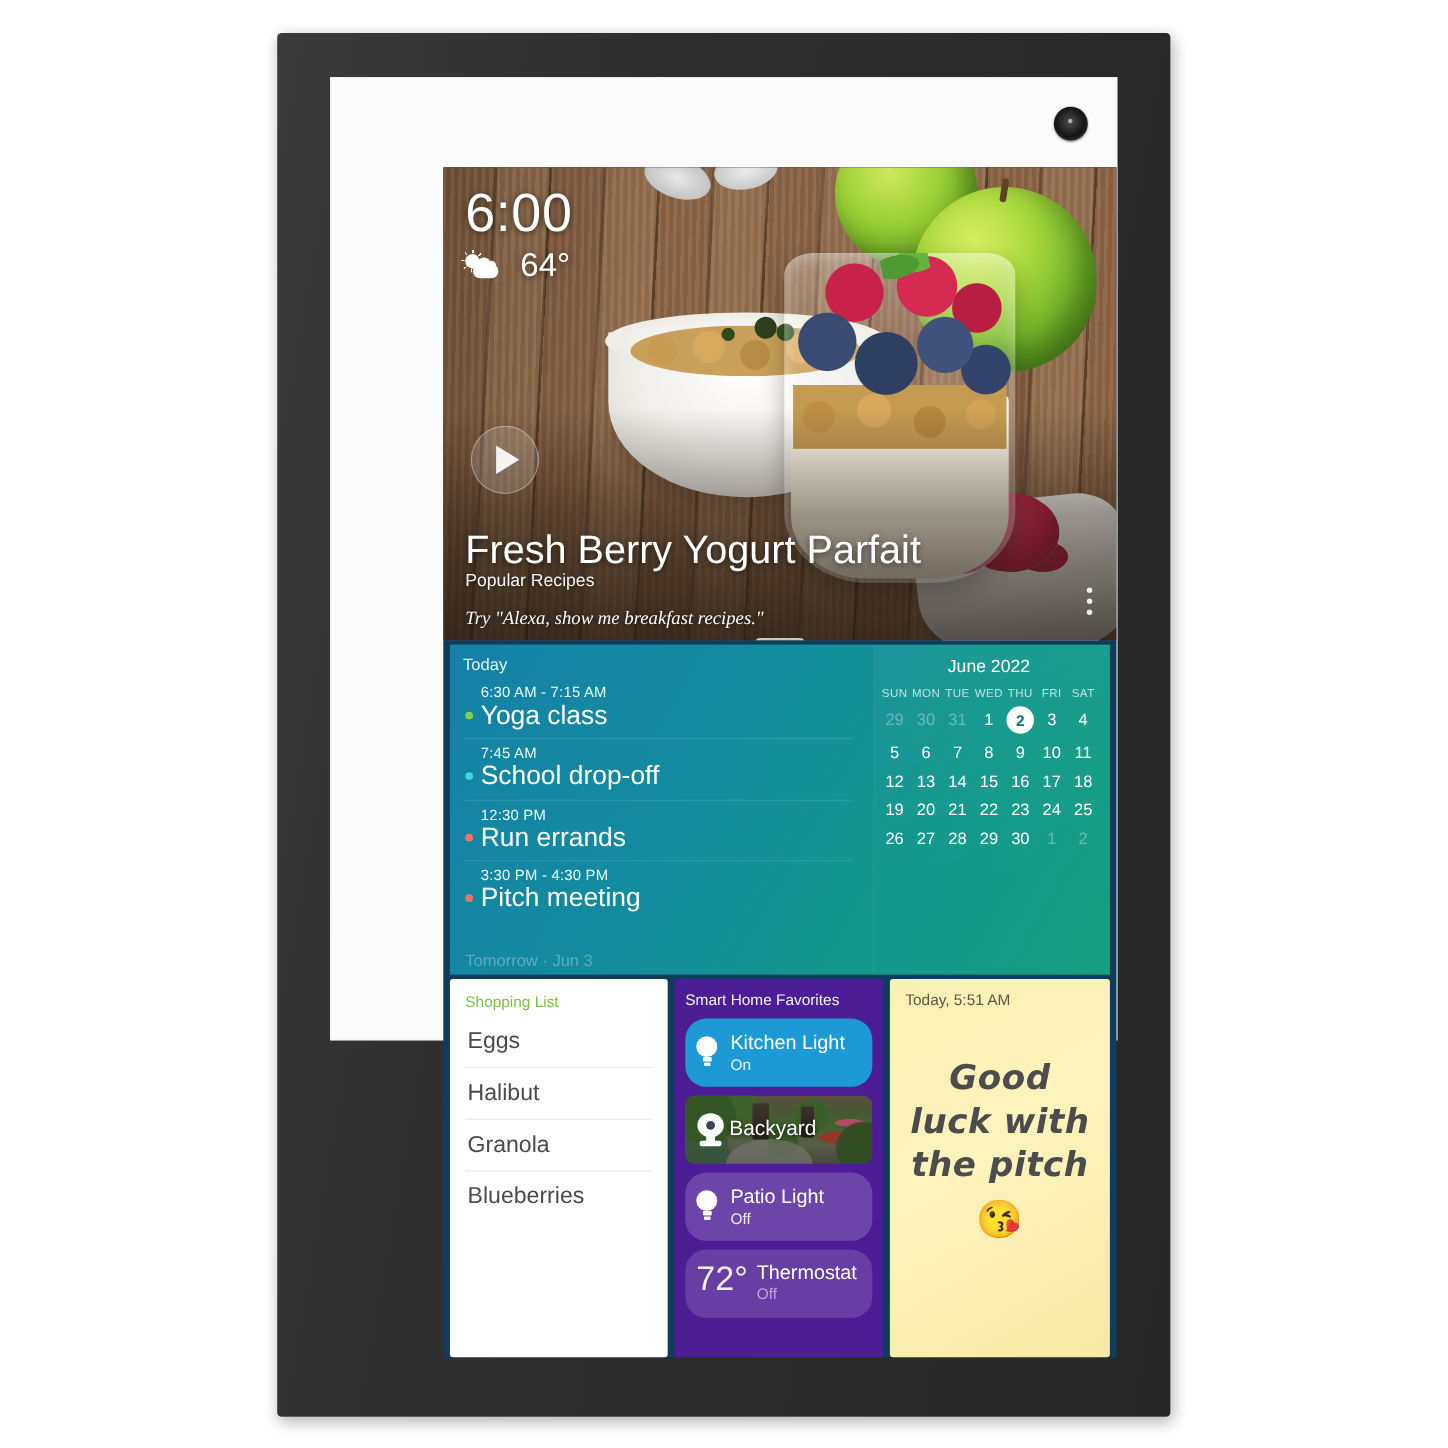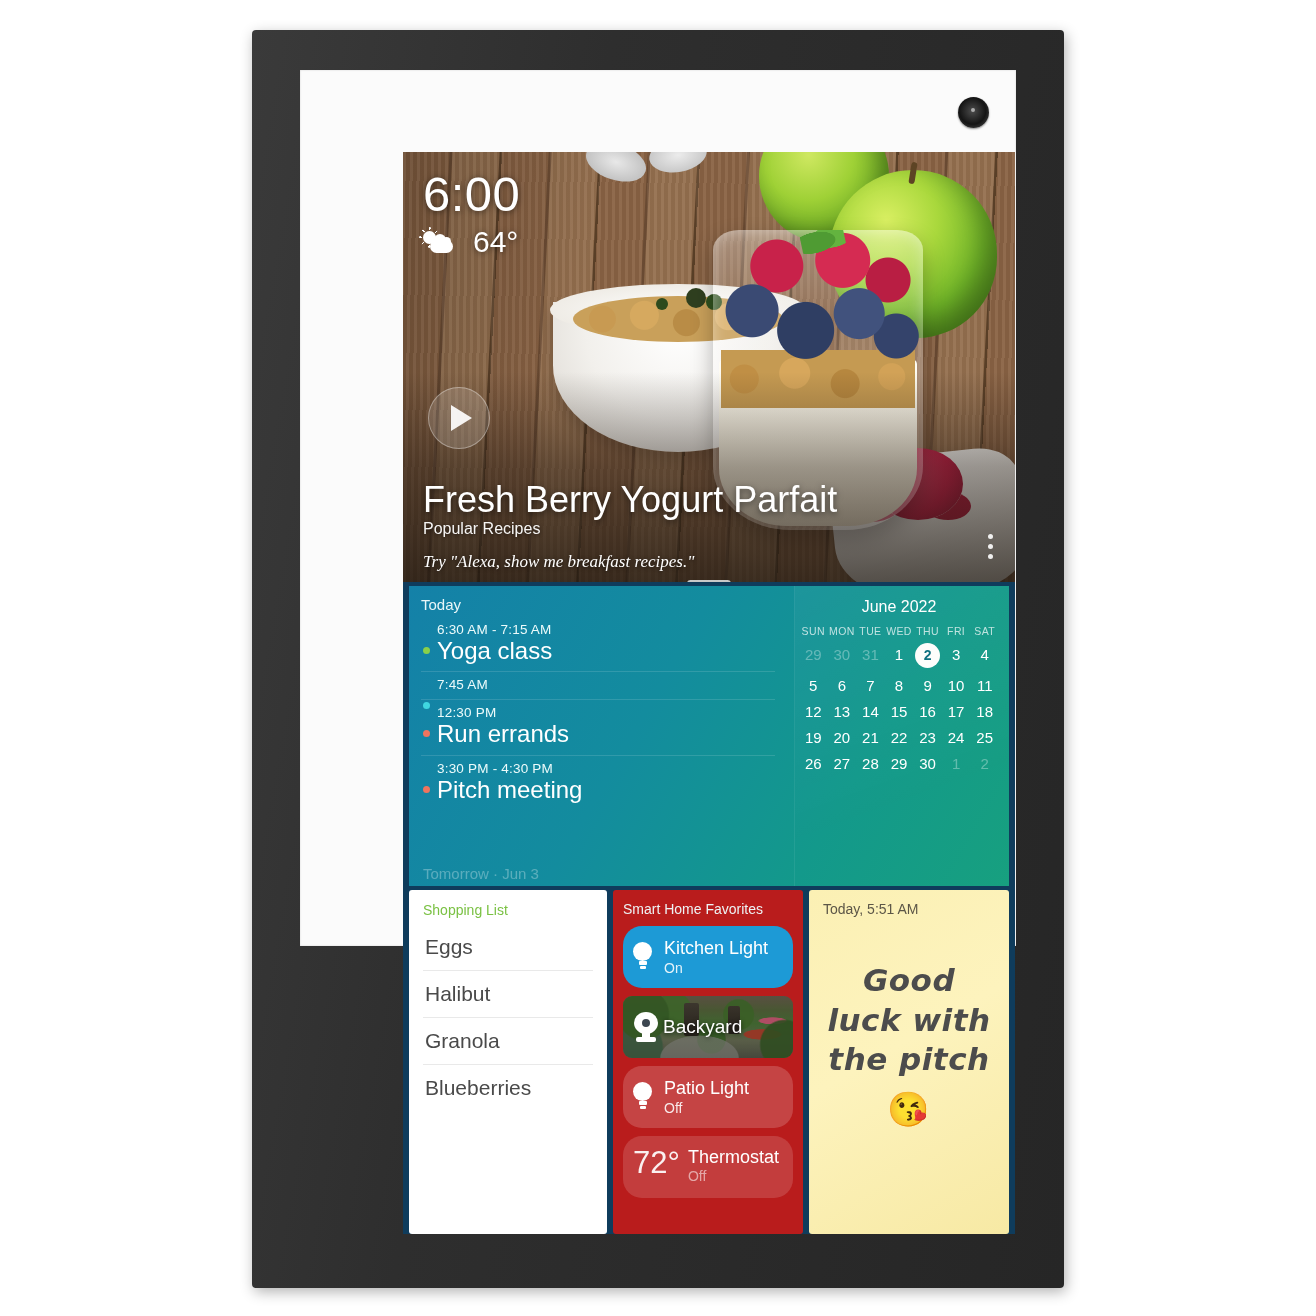--- a/index.html
+++ b/index.html
@@ -290,21 +290,21 @@
   }
   .w{ border-radius:3px; overflow:hidden; position:relative; }
 
   
   #shopping{ flex:0 0 198px; background:#ffffff; padding:12px 14px 0 14px; }
   #shopping-title{ font-size:14px; color:#7ac143; margin-bottom:6px; }
   .sl{ font-size:21px; color:#4a4a4a; padding:11px 0 11px 2px; border-bottom:1px solid #e9e9e9; }
   .sl:last-child{ border-bottom:none; }
 
   
-  #smarthome{ flex:0 0 190px; background:#b91c1c; padding:11px 10px 0 10px; }
+  #smarthome{ flex:0 0 190px; background:#4c1d95; padding:11px 10px 0 10px; }
   #sh-title{ font-size:14px; color:#eef2f4; margin-bottom:9px; }
   .tile{
     border-radius:19px; margin-bottom:8px; position:relative;
     height:62px; display:flex; align-items:center; padding:0 10px;
   }
   .tile.on{ background:#1d9ad6; }
   .tile.off{ background:rgba(255,255,255,.18); }
   .tile .bulb{ position:relative; width:22px; height:30px; flex:0 0 22px; margin-right:9px; }
   .tile .bulb .glass{ position:static; all:unset; display:block; width:19px;height:19px;border-radius:50%;background:#fff; }
   .tile .bulb .base{ position:absolute; left:6px; top:19px; width:8px;height:4px;background:#fff;border-radius:1px; }
@@ -446,20 +446,21 @@
           <div id="today-label">Today</div>
           <div id="ev-list">
               <div class="ev">
                 <span class="dot" style="background:#8ad04a"></span>
                 <div class="t">6:30 AM - 7:15 AM</div>
                 <div class="n">Yoga class</div>
               </div>
               <div class="ev">
                 <span class="dot" style="background:#3fd6e0"></span>
                 <div class="t">7:45 AM</div>
+                <div class="n">School drop-off</div>
               </div>
               <div class="ev">
                 <span class="dot" style="background:#f0745e"></span>
                 <div class="t">12:30 PM</div>
                 <div class="n">Run errands</div>
               </div>
               <div class="ev">
                 <span class="dot" style="background:#f0745e"></span>
                 <div class="t">3:30 PM - 4:30 PM</div>
                 <div class="n">Pitch meeting</div>

